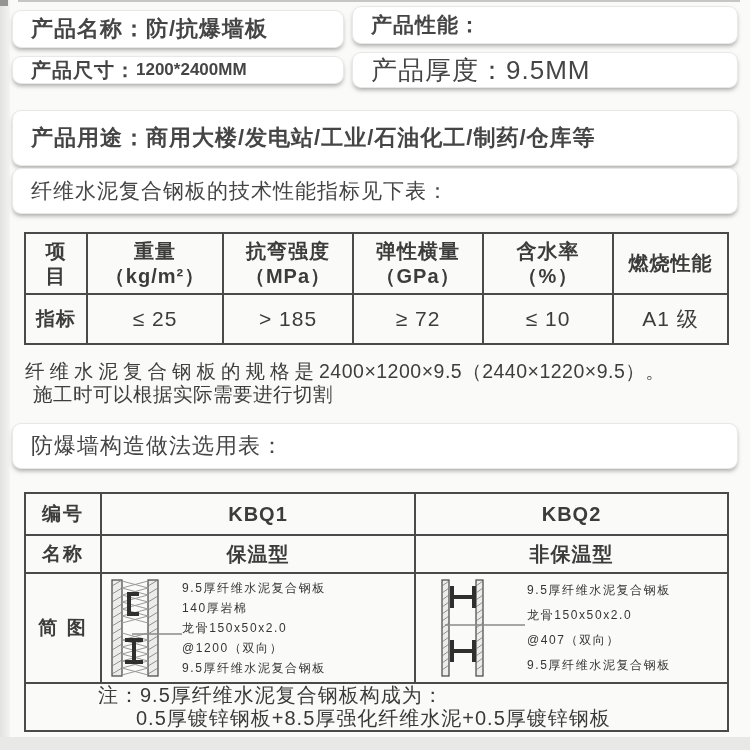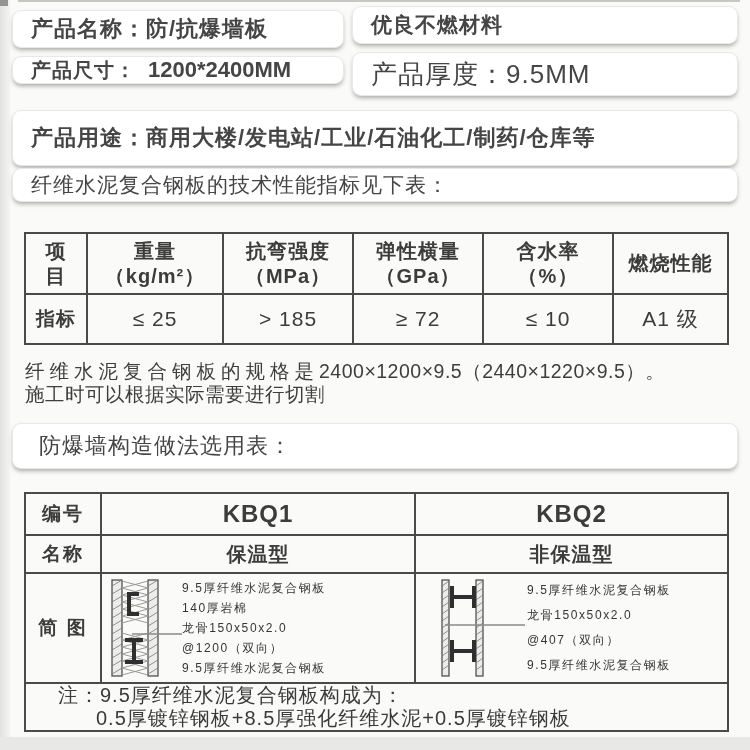--- a/index.html
+++ b/index.html
@@ -25,58 +25,58 @@
     border:1px solid #e8e8e6; border-radius:9px;
     box-shadow:0 3px 4px -1px rgba(105,105,105,.55);
     display:flex; align-items:center; white-space:nowrap;
     padding-left:18px;
   }
   .card .lbl, .card .val { font-weight:600; color:#454545; letter-spacing:1px; }
 
   .card-name       { left:12px;  top:10px;  width:332px; height:38px; font-size:22px; }
   .card-perf       { left:352px; top:6px;   width:386px; height:38px; font-size:21px; }
   .card-size       { left:12px;  top:56px;  width:332px; height:28px; font-size:20px; }
-  .card-size .val  { font-size:22px; letter-spacing:0;margin-left:12px; }
-  .card-thick      { left:352px; top:52px;  width:386px; height:44px; font-size:26px; }
+  .card-size .val  { font-size:17px; letter-spacing:0; }
+  .card-thick      { left:352px; top:52px;  width:386px; height:36px; font-size:26px; }
   .card-thick .lbl, .card-thick .val { font-weight:500; }
   .card-usage      { left:12px;  top:110px; width:726px; height:56px; font-size:22px; }
-  .card-intro      { left:12px;  top:168px; width:726px; height:34px; font-size:21px;text-align:center; }
+  .card-intro      { left:12px;  top:168px; width:726px; height:46px; font-size:21px;text-align:center; }
   .card-intro .lbl { font-weight:500; }
   .card-select     { left:12px;  top:423px; width:726px; height:46px; font-size:22px; }
-  .card-select .lbl{ font-weight:500;margin-left:8px; }
+  .card-select .lbl{ font-weight:500; }
 
   table { position:absolute; border-collapse:collapse; table-layout:fixed; }
   td { border:2px solid #4a4a4a; text-align:center; vertical-align:middle; color:#3c3c3c; }
 
   
   .tech-table { left:24px; top:232px; width:703px; }
   .tech-table td.head { height:61px; font-size:20px; font-weight:600; line-height:1.22; letter-spacing:1px; }
   .tech-table td.val  { height:50px; font-size:21px; letter-spacing:1px; }
   .tech-table td .l2:empty { display:none; }
   .tech-table td .l1, .tech-table td .l2 { display:block; }
 
   
   .spec-par { position:absolute; left:25px; top:360px; width:715px;
               font-size:19.5px; color:#3e3e3e; line-height:23px; }
   .spec-par .intro { letter-spacing:5px; }
   .spec-par .dims  { letter-spacing:0.5px; }
-  .spec-par .l2    { letter-spacing:0.5px; }
+  .spec-par .l2    { letter-spacing:0.5px;margin-left:8px; }
 
   
   .con-table { left:24px; top:492px; width:703px; }
-  .con-table td.r1 { height:42px; font-size:24px; font-weight:600; letter-spacing:1px; }
+  .con-table td.r1 { height:42px; font-size:20px; font-weight:600; letter-spacing:1px; }
   .con-table td.r2 { height:38px; font-size:20px; font-weight:600; letter-spacing:1px; }
   .con-table td.rowlbl { font-size:19px; font-weight:600; letter-spacing:2px; }
   .con-table td.diag { height:108px; text-align:left; padding:4px 0 4px 2px; }
   .con-table td.diag.kbq2 { padding-left:16px; }
   .diag-wrap { display:flex; align-items:center; }
   .diag-lines { font-size:12px; line-height:20px; letter-spacing:1.6px; color:#353535; font-weight:500; }
   .diag-lines span { display:block; }
   .kbq2 .diag-lines { line-height:25px; }
-  .con-table td.note { height:48px; text-align:left; padding-left:32px;
+  .con-table td.note { height:48px; text-align:left; padding-left:72px;
                        font-size:20px; letter-spacing:1px; line-height:23px;
                        font-weight:500; color:#3a3a3a; }
   .con-table td.note .nl2 { display:block; padding-left:38px; }
 
   svg .steel { stroke:#2f2f2f; fill:none; }
   svg .leader { stroke:#8a8a8a; stroke-width:1.5; }
   svg .hatch { stroke:#777; stroke-width:0.8; fill:none; }
   svg .wool  { stroke:#9a9a9a; stroke-width:1; fill:none; }
   svg .panel { fill:#ececea; stroke:#444; stroke-width:1.2; }
 </style>
@@ -86,21 +86,21 @@
 <div class="edge-left"></div>
 <div class="edge-bottom"></div>
 <div class="edge-topline"></div>
 <div class="edge-corner"></div>
 
 <div class="card card-name">
   <span class="lbl">产品名称：</span>
   <span class="val">防/抗爆墙板</span>
 </div>
 <div class="card card-perf">
-  <span class="val">优良不燃材料</span>
+  <span class="lbl">产品性能：</span>
 </div>
 <div class="card card-size">
   <span class="lbl">产品尺寸：</span>
   <span class="val">1200*2400MM</span>
 </div>
 <div class="card card-thick">
   <span class="lbl">产品厚度：</span>
   <span class="val">9.5MM</span>
 </div>
 <div class="card card-usage">

